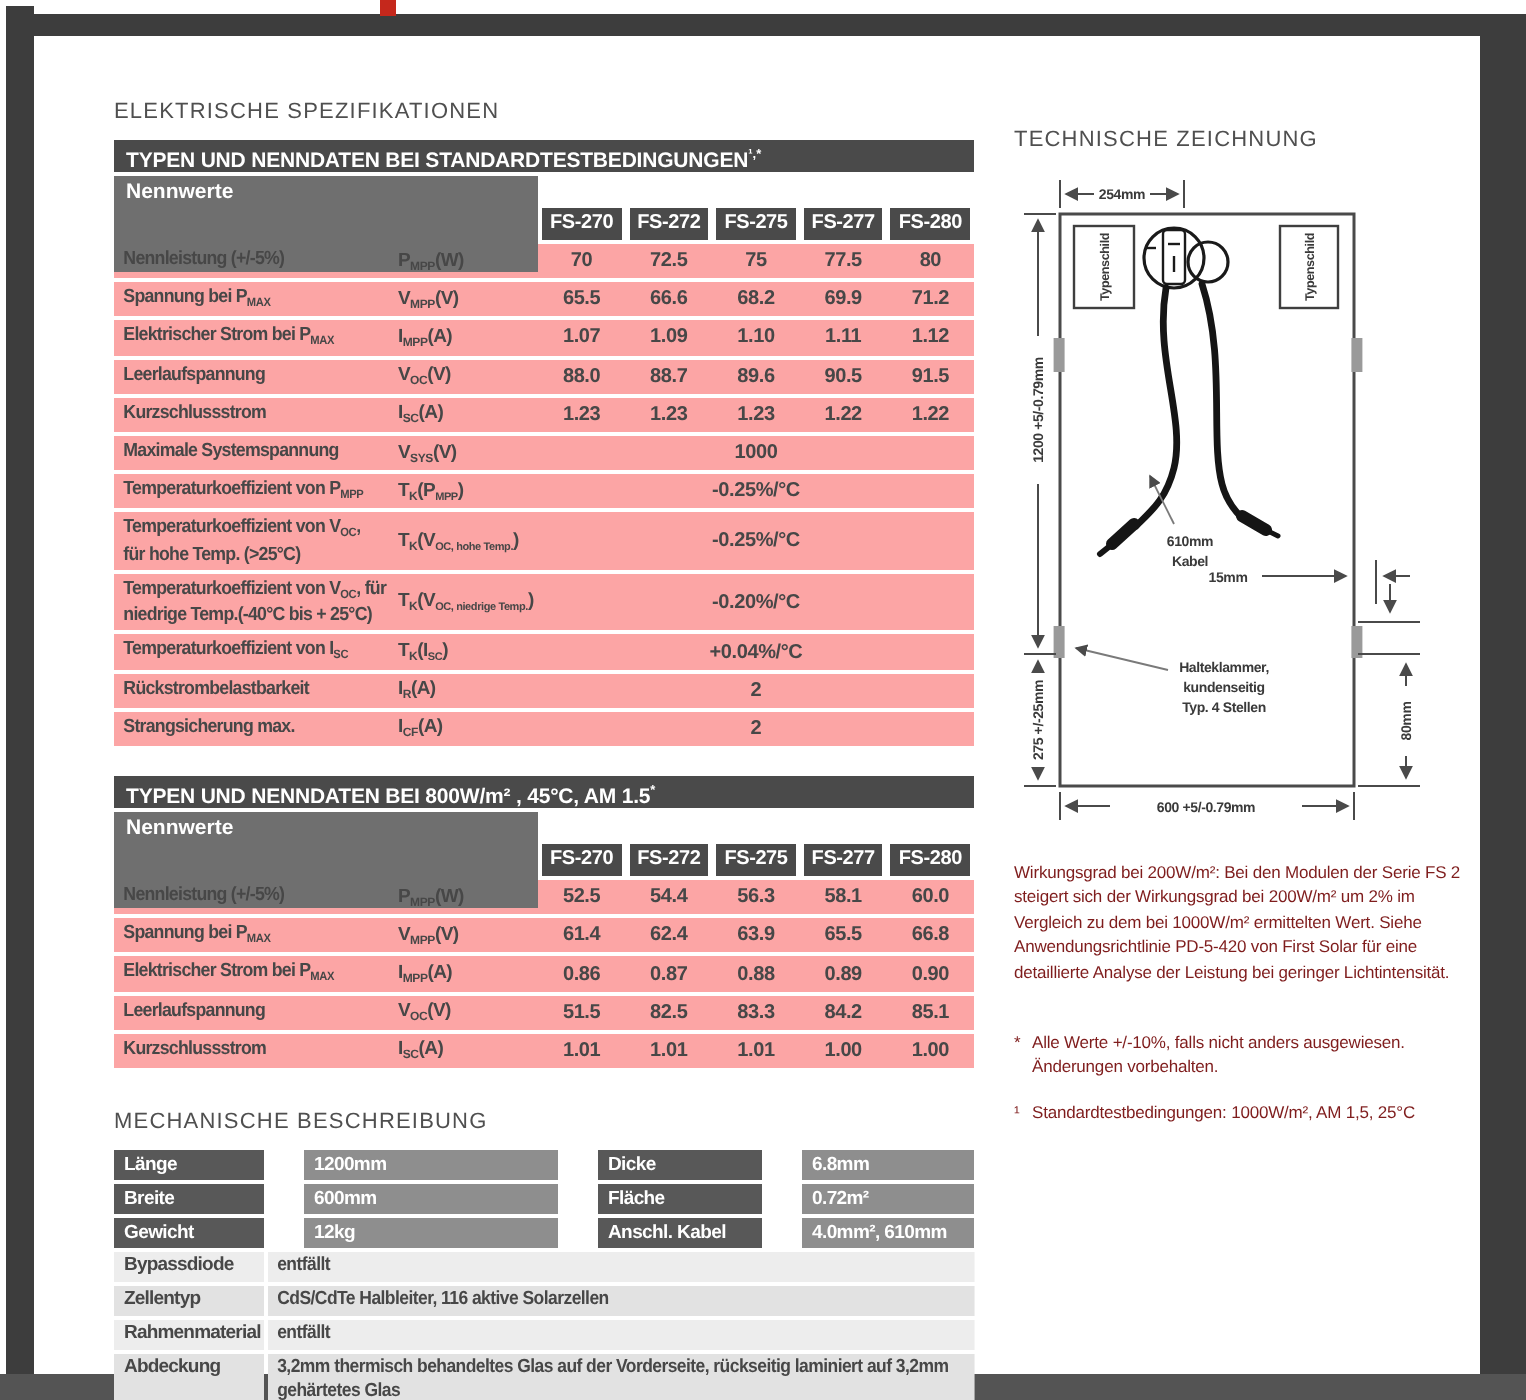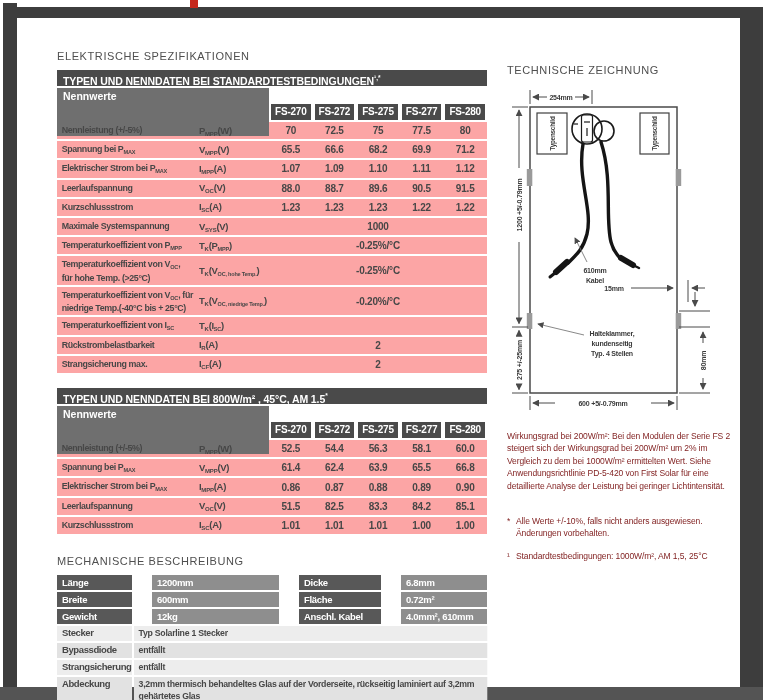--- a/index.html
+++ b/index.html
@@ -188,20 +188,21 @@
           </div>
 
           <div class="erow">
             <div class="c-label"><span>Temperaturkoeffizient von I</span><sub>SC</sub><span></span></div>
             <div class="c-sym"><span>T</span><sub>K</sub><span>(I</span><sub class="s2">SC</sub><span>)</span></div>
             <div class="c-val v0"></div>
             <div class="c-val v1"></div>
             <div class="c-val v2"></div>
             <div class="c-val v3"></div>
             <div class="c-val v4"></div>
+            <div class="c-span">+0.04%/°C</div>
           </div>
 
           <div class="erow">
             <div class="c-label"><span>Rückstrombelastbarkeit</span><sub></sub><span></span></div>
             <div class="c-sym"><span>I</span><sub>R</sub><span>(A)</span><sub class="s2"></sub><span></span></div>
             <div class="c-val v0"></div>
             <div class="c-val v1"></div>
             <div class="c-val v2"></div>
             <div class="c-val v3"></div>
             <div class="c-val v4"></div>
@@ -312,33 +313,33 @@
 
           <div class="grow">
             <div class="g-l">Gewicht</div>
             <div class="g-v">12kg</div>
             <div class="g-l">Anschl. Kabel</div>
             <div class="g-v">4.0mm², 610mm</div>
           </div>
         </div>
       <div class="mrows">
 
-          <div class="brow">
-            <div class="b-l">Stecker</div>
-            <div class="b-v">Typ Solarline 1 Stecker</div>
-          </div>
 
           <div class="brow">
             <div class="b-l">Bypassdiode</div>
             <div class="b-v">entfällt</div>
           </div>
 
-
           <div class="brow">
-            <div class="b-l">Strangsicherung</div>
+            <div class="b-l">Zellentyp</div>
+            <div class="b-v">CdS/CdTe Halbleiter, 116 aktive Solarzellen</div>
+          </div>
+
+          <div class="brow">
+            <div class="b-l">Rahmenmaterial</div>
             <div class="b-v">entfällt</div>
           </div>
 
           <div class="brow">
             <div class="b-l">Abdeckung</div>
             <div class="b-v">3,2mm thermisch behandeltes Glas auf der Vorderseite, rückseitig laminiert auf 3,2mm gehärtetes Glas</div>
           </div>
 
           <div class="brow">
             <div class="b-l">Einbettung</div>

